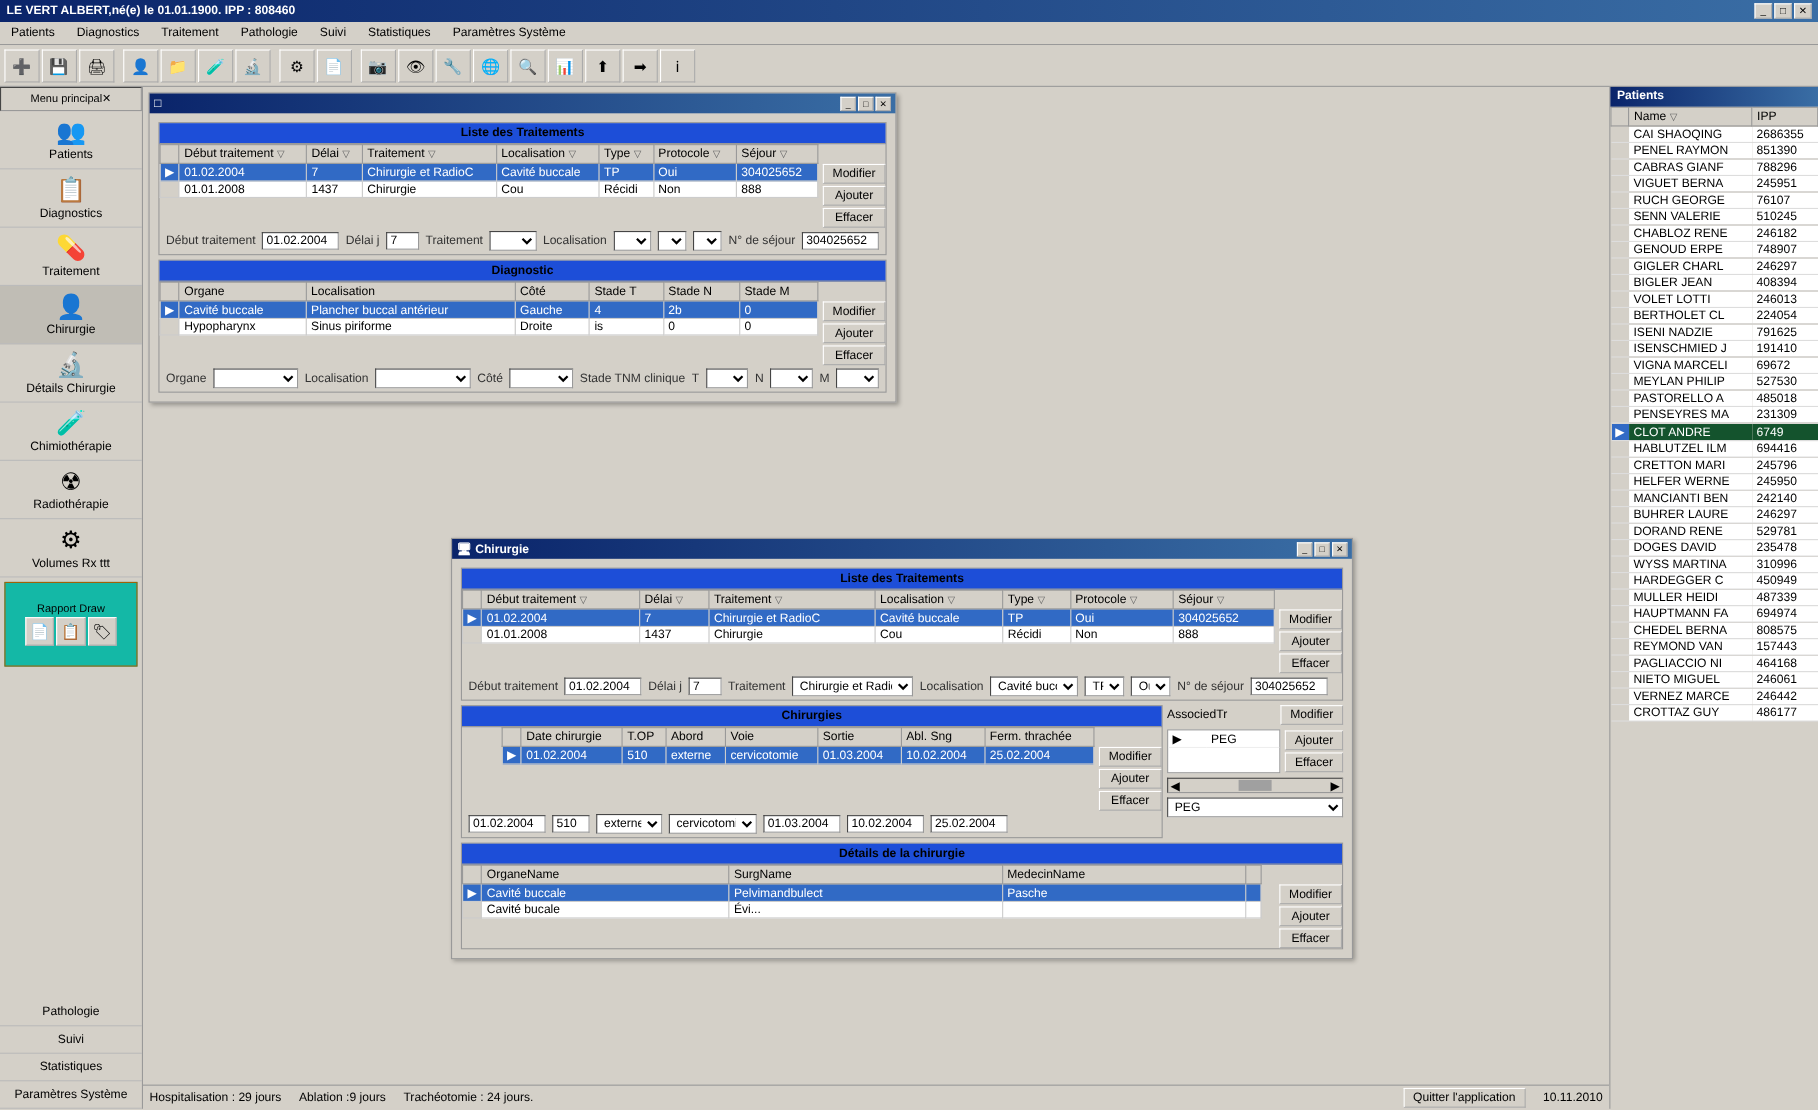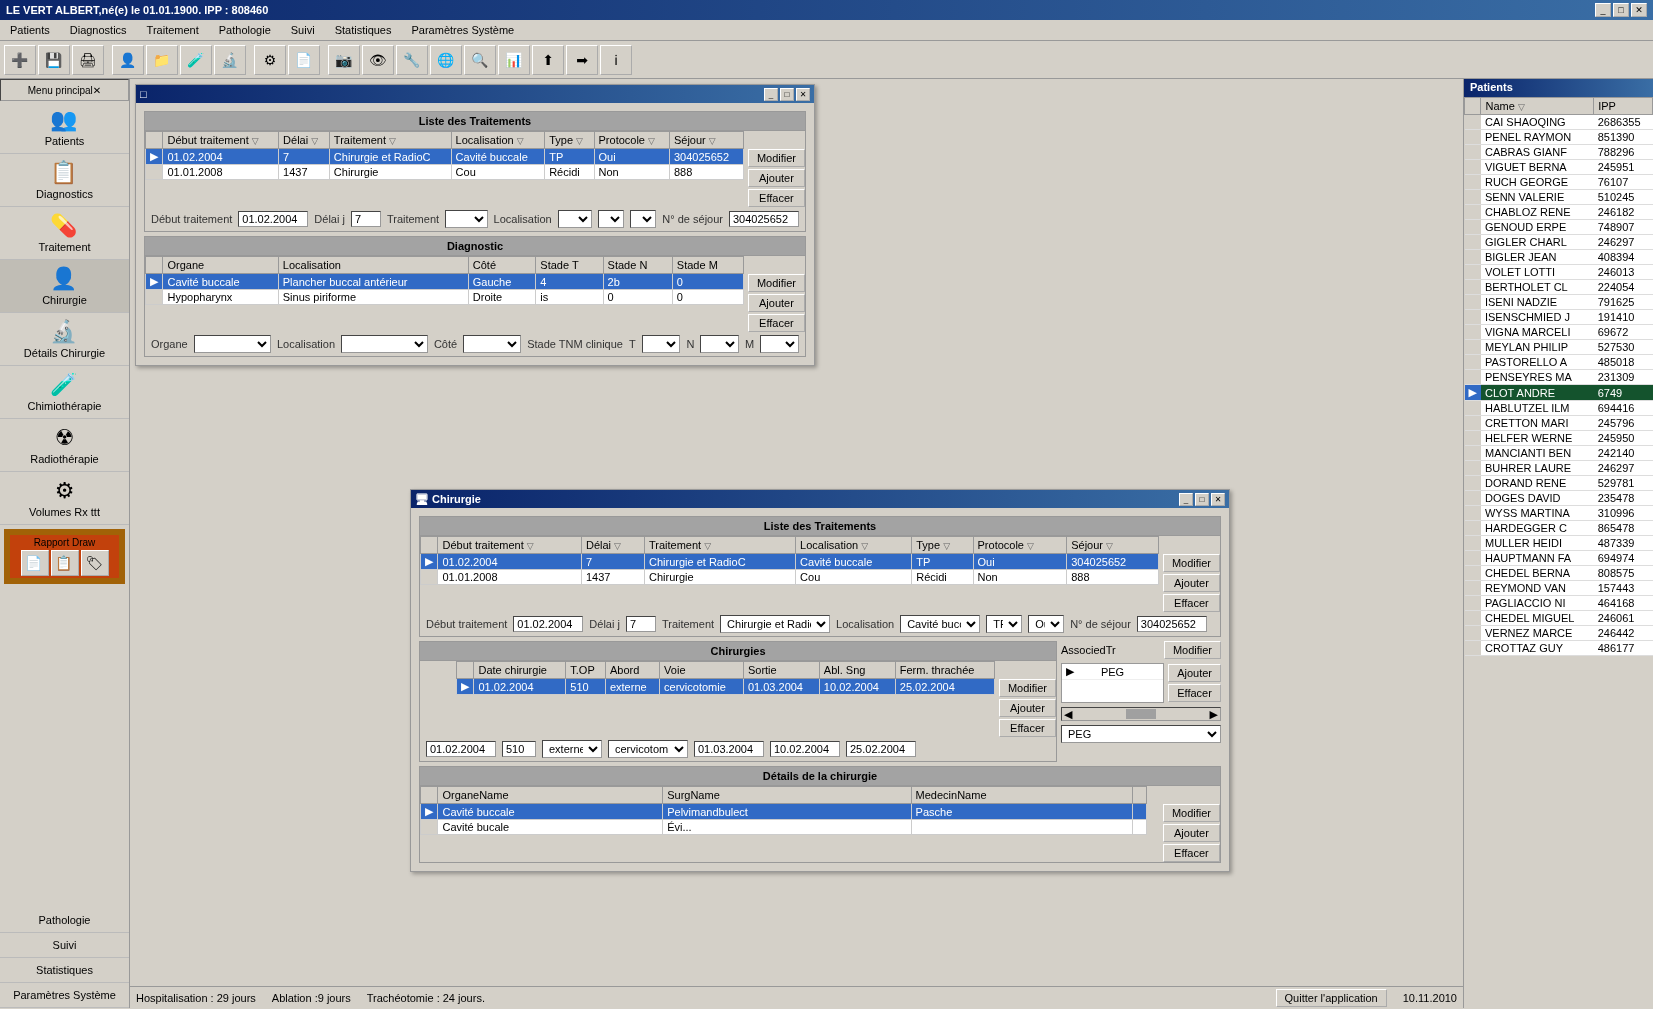--- a/index.html
+++ b/index.html
@@ -152,21 +152,21 @@
     .data-table tr.selected td { background: #316ac5; color: white; }
     .data-table tr td:first-child { background: #d4d0c8; width: 12px; text-align: center; }
     .data-table tr.selected td:first-child { background: #316ac5; }
 
     
     .section-title {
       text-align: center;
       font-weight: bold;
       font-size: 11px;
       padding: 3px;
-      background: #a3a3a3;
+      background: #1d4ed8;
       border-bottom: 1px solid #999;
     }
 
     
     .btn {
       background: #d4d0c8;
       border: 1px outset #fff;
       padding: 2px 8px;
       cursor: pointer;
       font-size: 11px;
@@ -354,21 +354,21 @@
     </div>
     <div class="sidebar-item">
       <span class="icon">☢</span>
       <span>Radiothérapie</span>
     </div>
     <div class="sidebar-item">
       <span class="icon">⚙</span>
       <span>Volumes Rx ttt</span>
     </div>
 
-    <div style="border:6px solid #a16207; margin:4px; padding:2px; background:#c2410c;">
+    <div style="border:1px solid #a16207; margin:4px; padding:18px; background:#14b8a6;">
       <div style="font-size:10px; text-align:center; margin-bottom:2px;">Rapport  Draw</div>
       <div style="display:flex; gap:2px; justify-content:center;">
         <button class="toolbar-btn" style="width:28px;height:26px;">📄</button>
         <button class="toolbar-btn" style="width:28px;height:26px;">📋</button>
         <button class="toolbar-btn" style="width:28px;height:26px;">🏷</button>
       </div>
     </div>
 
     <div class="sidebar-footer">
       <div class="sidebar-item">
@@ -878,21 +878,21 @@
               <td>235478</td>
             </tr>
             <tr>
               <td></td>
               <td>WYSS MARTINA</td>
               <td>310996</td>
             </tr>
             <tr>
               <td></td>
               <td>HARDEGGER C</td>
-              <td>865478</td>
+              <td>450949</td>
             </tr>
             <tr>
               <td></td>
               <td>MULLER HEIDI</td>
               <td>487339</td>
             </tr>
             <tr>
               <td></td>
               <td>HAUPTMANN FA</td>
               <td>694974</td>
@@ -907,21 +907,21 @@
               <td>REYMOND VAN</td>
               <td>157443</td>
             </tr>
             <tr>
               <td></td>
               <td>PAGLIACCIO NI</td>
               <td>464168</td>
             </tr>
             <tr>
               <td></td>
-              <td>CHEDEL MIGUEL</td>
+              <td>NIETO MIGUEL</td>
               <td>246061</td>
             </tr>
             <tr>
               <td></td>
               <td>VERNEZ MARCE</td>
               <td>246442</td>
             </tr>
             <tr>
               <td></td>
               <td>CROTTAZ GUY</td>

